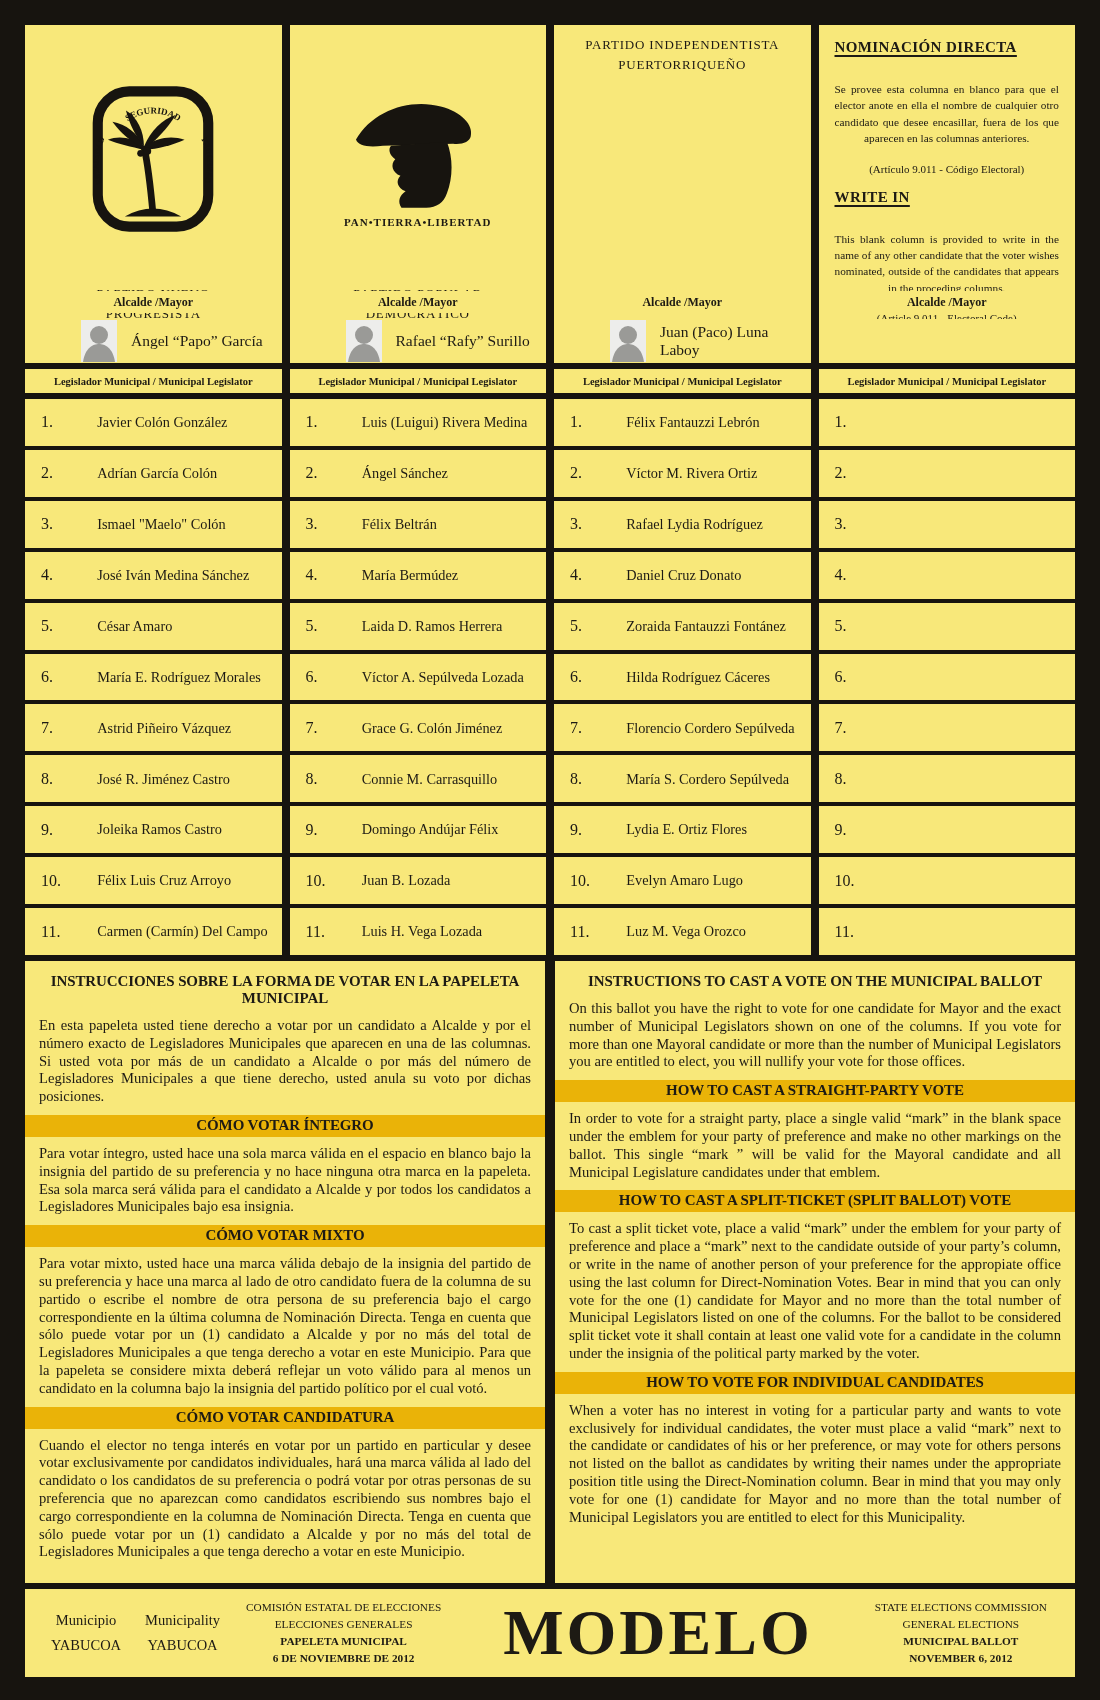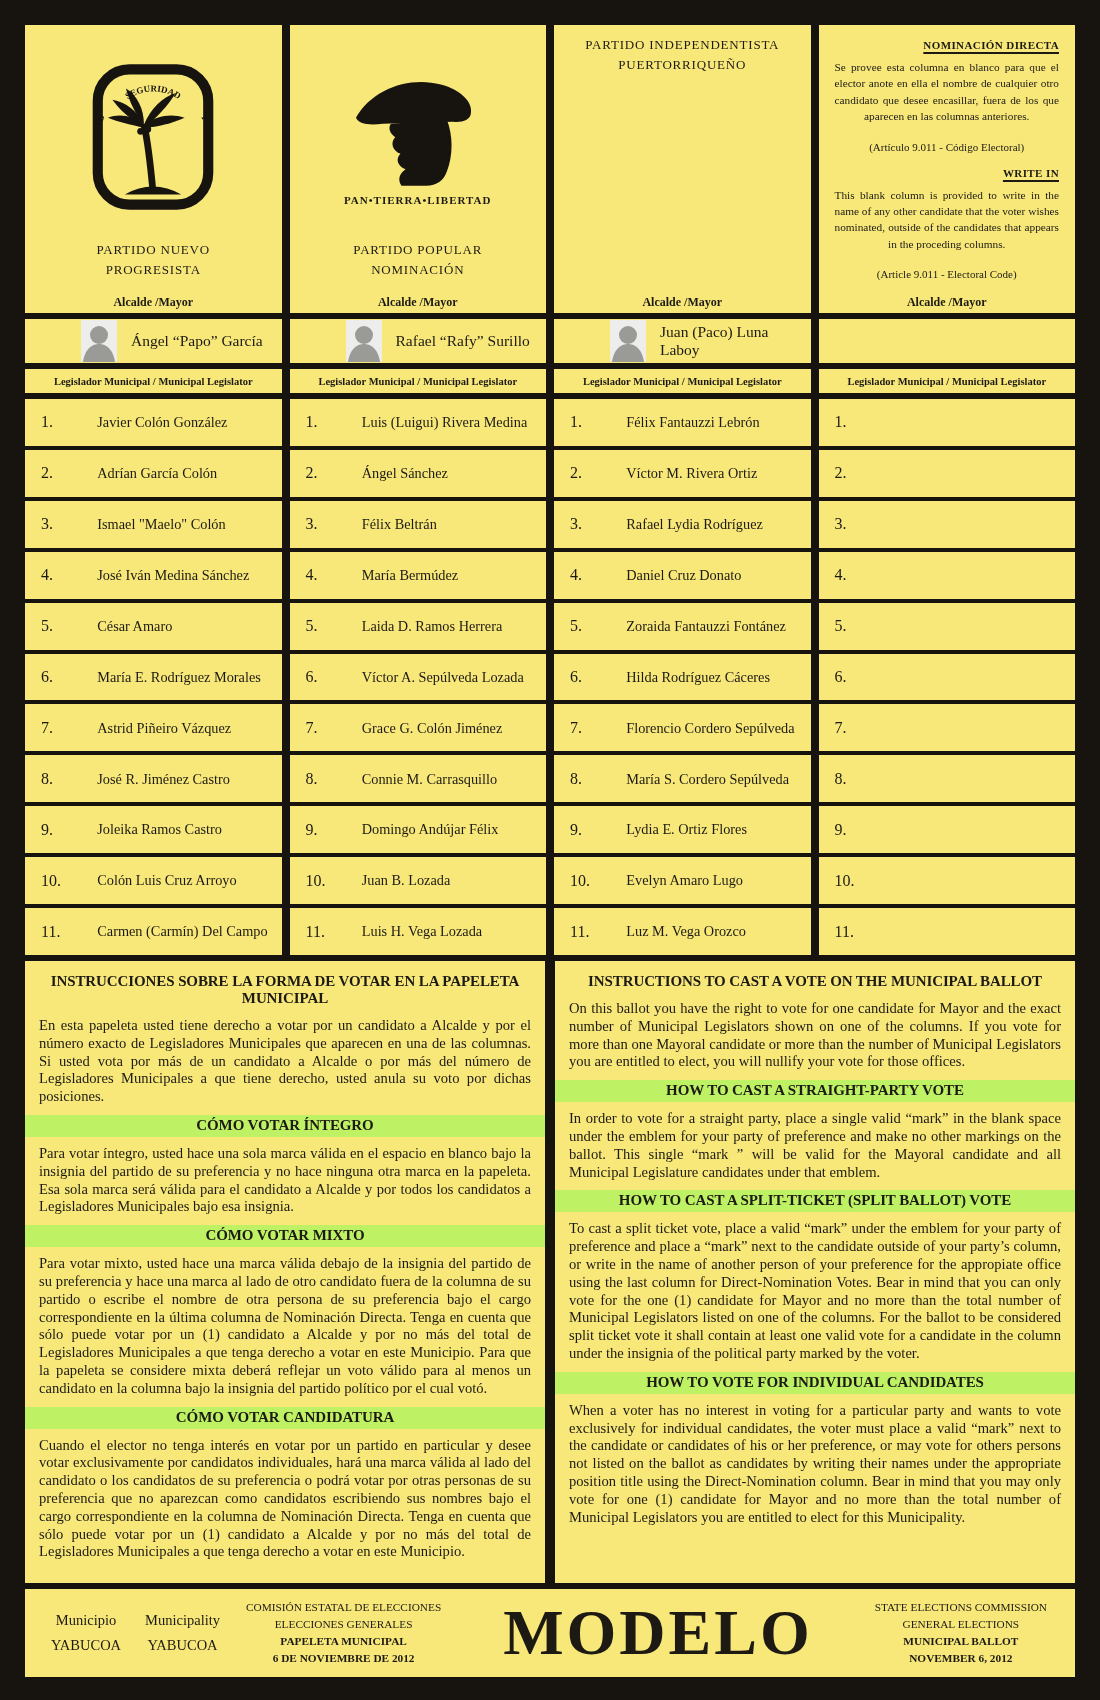--- a/index.html
+++ b/index.html
@@ -20,21 +20,21 @@
   .cell{background:#f8e87a;}
   
   .party-row{height:260px;}
   .party-cell{display:flex;flex-direction:column;align-items:center;justify-content:flex-start;padding-top:10px;}
   .emblem-box{flex:1;display:flex;flex-direction:column;align-items:center;justify-content:center;}
   .party-name{font-size:13px;letter-spacing:.8px;text-align:center;line-height:1.55;margin-bottom:24px;}
   .ppd-caption{font-size:11px;font-weight:bold;letter-spacing:1px;margin-top:2px;}
   .pip-caption{font-size:8.5px;font-weight:bold;letter-spacing:.8px;margin-top:4px;}
   
   .writein{padding:14px 16px 10px;display:flex;flex-direction:column;}
-  .wi-title{font-size:11px;font-weight:bold;text-align:right;text-decoration:underline;text-underline-offset:3px;text-decoration-thickness:2px;letter-spacing:.4px;margin-bottom:8px;}
+  .wi-title{font-size:15px;font-weight:bold;text-align:left;text-decoration:underline;text-underline-offset:3px;text-decoration-thickness:2px;letter-spacing:.4px;margin-bottom:25px;}
   .wi-body{font-size:11.3px;line-height:1.45;text-align:justify;text-align-last:center;}
   .wi-cite{font-size:11px;text-align:center;margin:16px 0 14px;}
   
   .bar-row{height:22px;}
   .office-bar{display:flex;align-items:center;justify-content:center;font-size:12px;font-weight:bold;}
   .leg-bar-row{height:24px;}
   .leg-bar{font-size:10.5px;}
   
   .mayor-row{height:44px;}
   .mayor-cell{display:flex;align-items:center;padding-left:56px;}
@@ -44,21 +44,21 @@
   .leg-section{height:556px;}
   .leg-col{display:flex;flex-direction:column;gap:4px;}
   .leg-row{flex:1;background:#f8e87a;display:flex;align-items:center;}
   .num{padding-left:16px;width:44px;font-size:16px;flex:0 0 auto;}
   .cand{width:172px;margin:0 auto;font-size:14.3px;line-height:1.15;text-align:left;}
   
   .instructions{flex:1;display:grid;grid-template-columns:1fr 1fr;gap:10px;}
   .instr-col{background:#f8e87a;padding:8px 12px 6px;overflow:hidden;}
   .instr-title{font-size:15px;font-weight:bold;text-align:center;letter-spacing:-.1px;margin:4px 0 10px;}
   .instr-p{font-size:14.6px;line-height:1.22;text-align:justify;margin:0 2px;}
-  .sec-bar{background:#bef264;margin:9px -12px 8px;padding:2px 0 3px;text-align:center;font-size:15px;font-weight:bold;letter-spacing:-.1px;}
+  .sec-bar{background:#eab308;margin:9px -12px 8px;padding:2px 0 3px;text-align:center;font-size:15px;font-weight:bold;letter-spacing:-.1px;}
   
   .footer{height:88px;background:#f8e87a;display:flex;align-items:center;padding:0 14px;}
   .muni-block{text-align:center;font-size:14.5px;line-height:1.7;margin:0 12px;}
   .cee-block{text-align:center;font-size:11.3px;line-height:1.5;margin:0 14px;white-space:nowrap;}
   .cee-block .b{font-weight:bold;}
   .modelo{flex:1;text-align:center;font-size:64px;font-weight:bold;letter-spacing:3px;}
 </style>
 </head>
 <body>
 
@@ -98,21 +98,21 @@
     <div class="cell party-cell">
       <div class="emblem-box">
         <svg width="150" height="124" viewBox="0 0 140 120">
           <path fill="#17140f" d="M10,48 C26,20 62,8 92,16 C112,21 124,34 121,45 C120,50 113,53 104,52 L36,54 C22,56 12,54 10,48 Z"></path>
           <path fill="#17140f" d="M44,54 L98,50 C104,66 104,84 98,100 C95,109 88,114 78,114 L54,114 C50,108 52,102 58,98 C50,95 48,88 53,83 C45,80 43,72 48,67 C42,63 41,57 44,54 Z"></path>
         </svg>
         <div class="ppd-caption">PAN•TIERRA•LIBERTAD</div>
       </div>
       <div class="party-name">
         <div>PARTIDO POPULAR</div>
-        <div>NOMINACIÓN</div>
+        <div>DEMOCRÁTICO</div>
       </div>
     </div>
 
     <div class="cell party-cell">
       <div class="party-name">
         <div>PARTIDO INDEPENDENTISTA</div>
         <div>PUERTORRIQUEÑO</div>
       </div>
     </div>
 
@@ -199,21 +199,21 @@
       <div class="leg-row">
           <span class="num">8.</span>
           <span class="cand">José R. Jiménez Castro</span>
         </div>
       <div class="leg-row">
           <span class="num">9.</span>
           <span class="cand">Joleika Ramos Castro</span>
         </div>
       <div class="leg-row">
           <span class="num">10.</span>
-          <span class="cand">Colón Luis Cruz Arroyo</span>
+          <span class="cand">Félix Luis Cruz Arroyo</span>
         </div>
       <div class="leg-row">
           <span class="num">11.</span>
           <span class="cand">Carmen (Carmín) Del Campo</span>
         </div>
     </div>
 
     <div class="leg-col">
       <div class="leg-row">
           <span class="num">1.</span>

